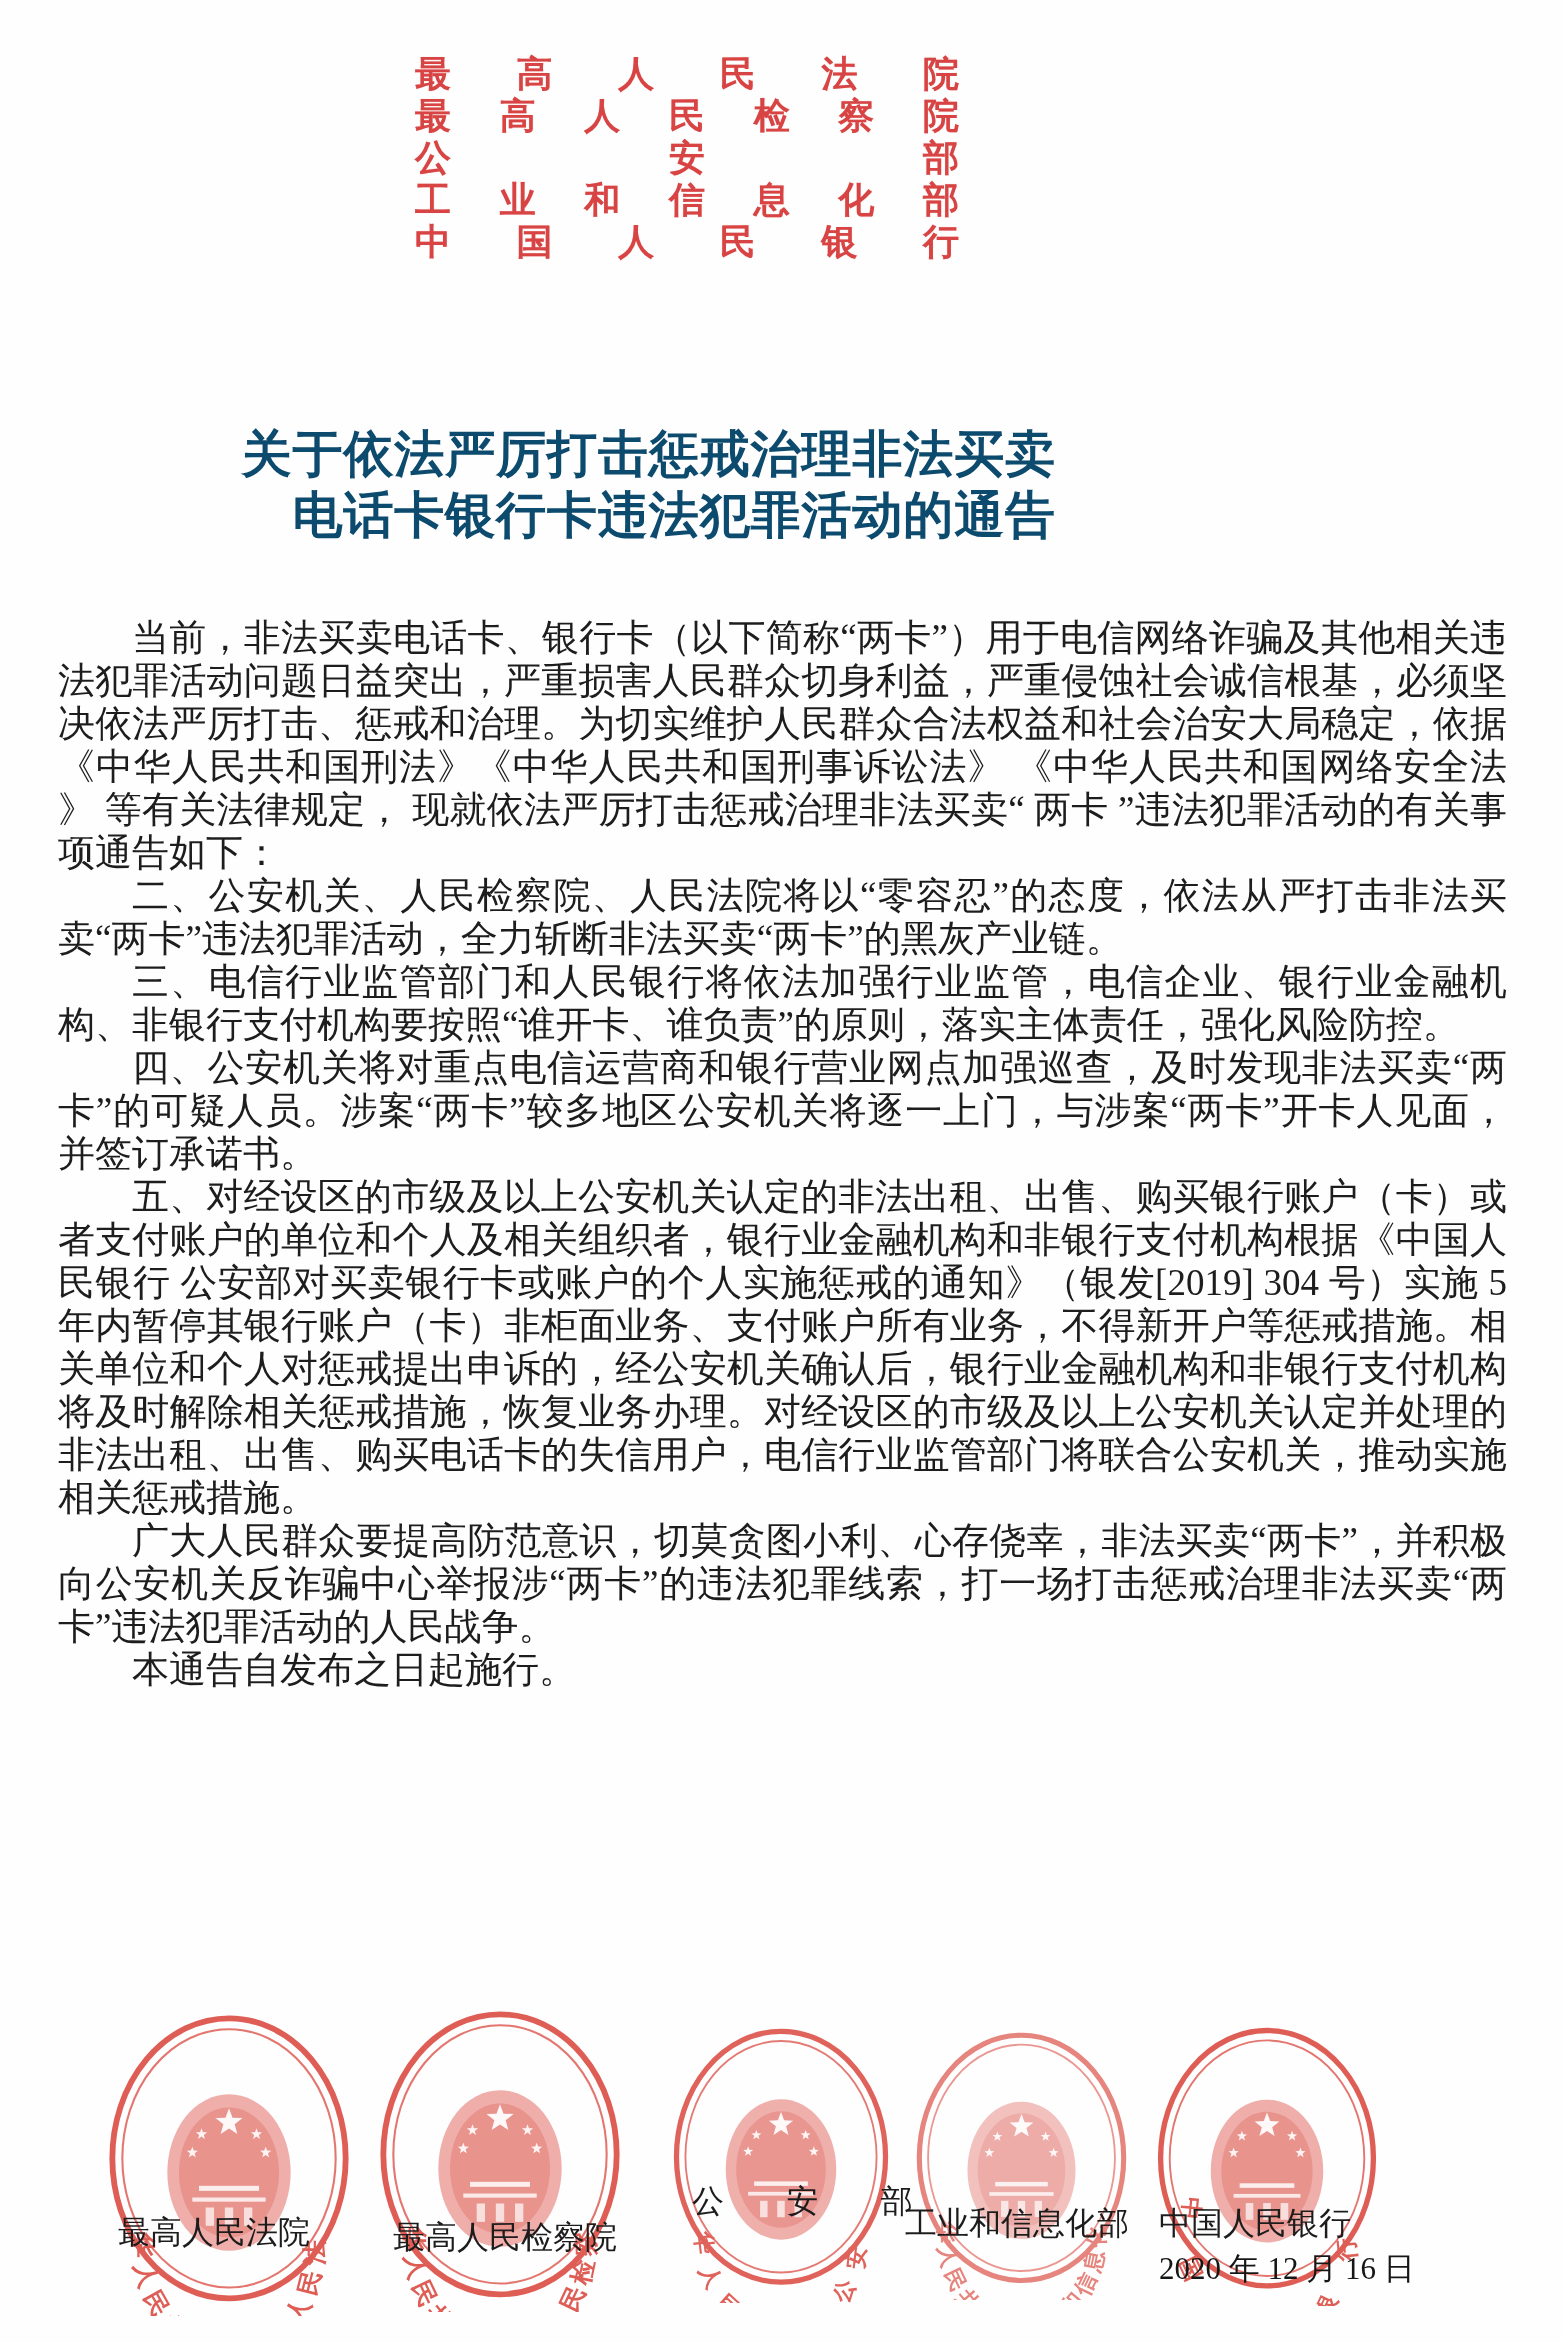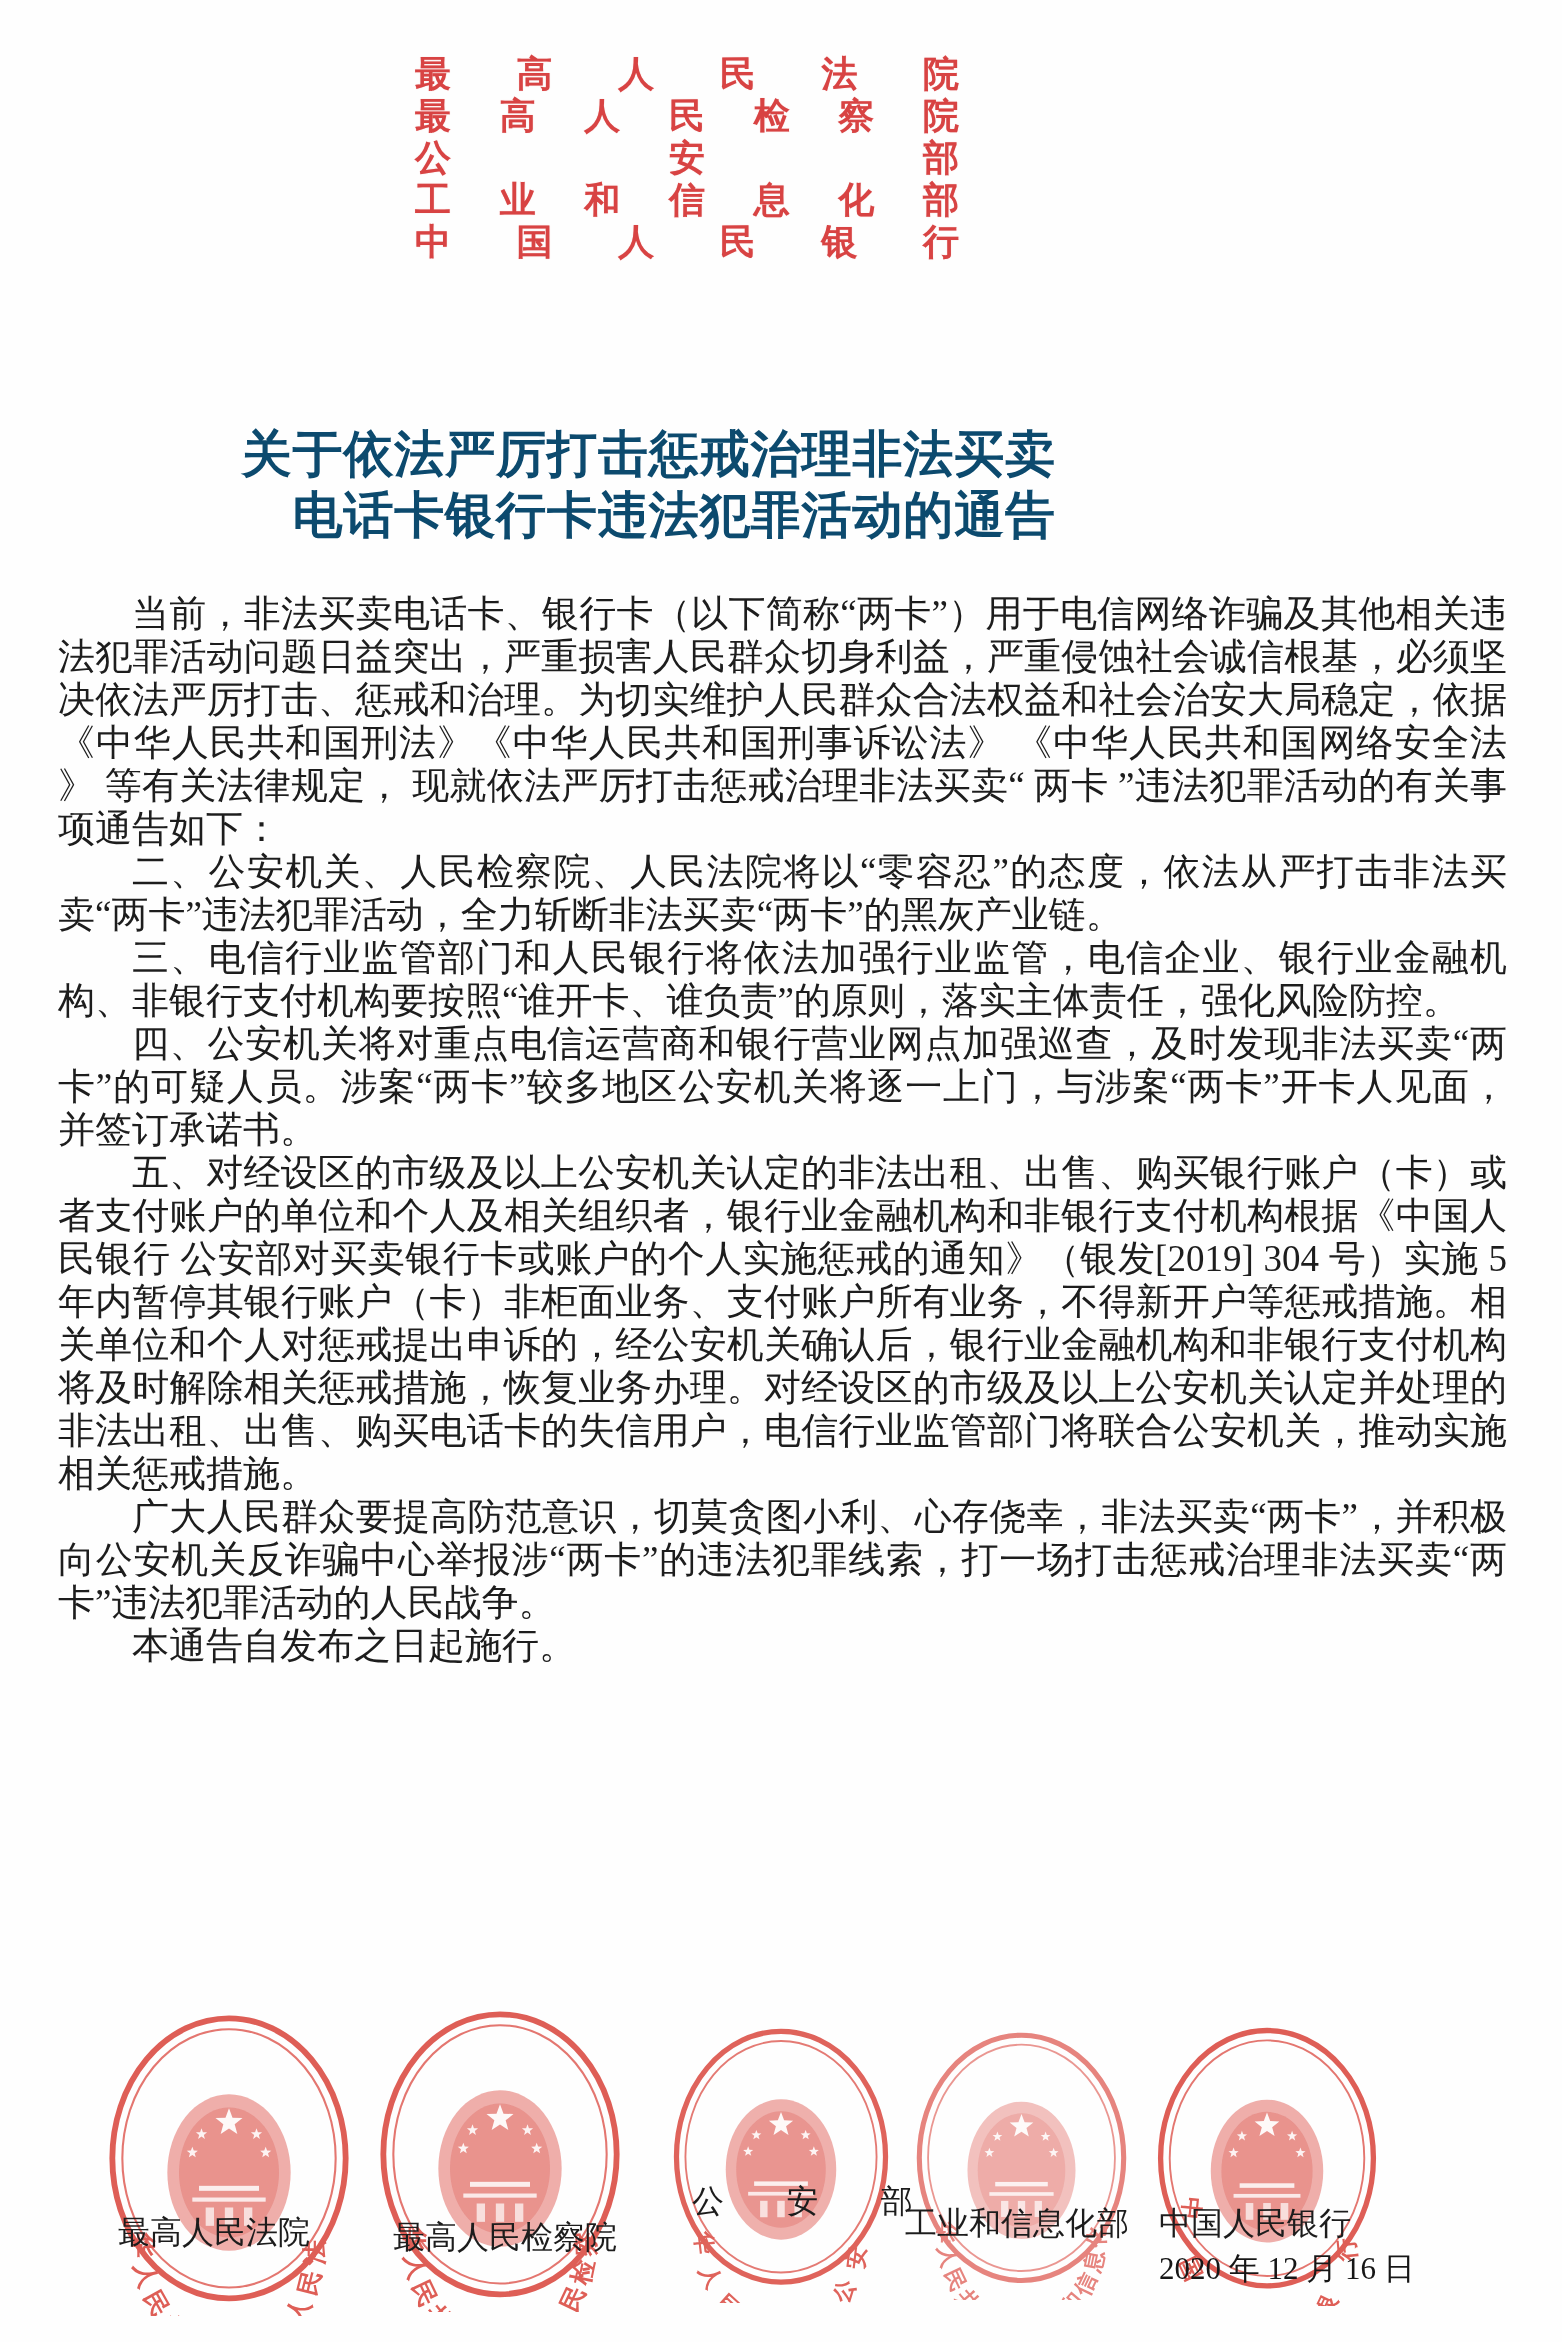--- a/index.html
+++ b/index.html
@@ -27,21 +27,21 @@
   .doc-title{
     position:absolute;left:73px;top:424px;width:983px;
     text-align:right;
     font-family:"Liberation Sans","DejaVu Sans",sans-serif;
     font-weight:bold;font-size:50px;line-height:61px;
     color:#0c4a6e;
     letter-spacing:0.9px;
   }
   
   .doc-body{
-    position:absolute;left:58px;top:592px;width:1449px;
+    position:absolute;left:58px;top:616px;width:1449px;
   }
   .para{
     margin:0;
     font-size:37px;line-height:43px;
     text-indent:2em;
     text-align:justify;
     text-align-last:left;
     text-justify:inter-character;
     color:#1d1d1d;
   }

